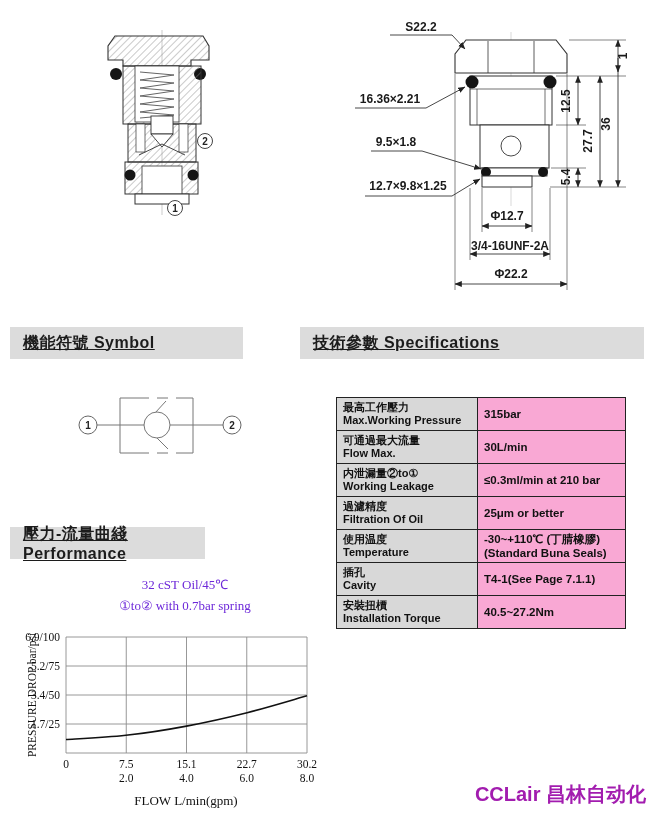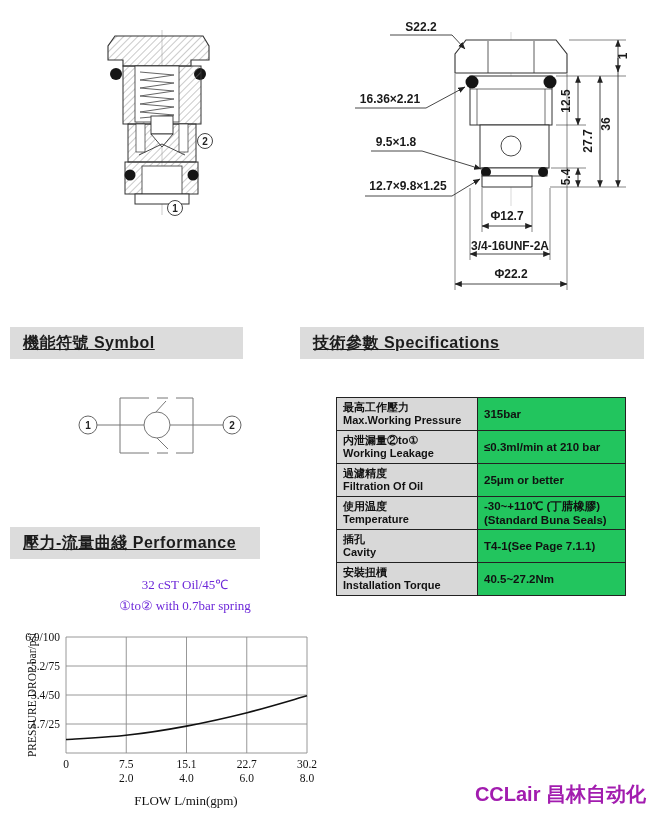--- a/index.html
+++ b/index.html
@@ -7,31 +7,31 @@
     width:650px;height:817px;position:relative;background:#fff;
     font-family:"Liberation Sans",sans-serif;color:#111;overflow:hidden;
   }
   .bar{
     position:absolute;height:32px;background:#dcdcdc;box-sizing:border-box;
     display:flex;align-items:center;padding-left:13px;
     font-size:16px;font-weight:bold;color:#1c1c1c;letter-spacing:.5px;text-decoration:underline;
   }
   #symbol-bar{left:10px;top:327px;width:233px;}
   #specs-bar{left:300px;top:327px;width:344px;}
-  #perf-bar{left:10px;top:527px;width:250px;}
+  #perf-bar{left:10px;top:527px;width:195px;}
 
   .spec-table{
     position:absolute;left:336px;top:397px;width:290px;
     border-collapse:collapse;table-layout:fixed;
     font-size:11px;font-weight:bold;line-height:1.22;color:#111;
   }
   .spec-table,.spec-table td{border:1.5px solid #222;}
   .spec-table td{padding:2px 6px;height:28px;vertical-align:middle;box-sizing:content-box;}
   .spec-table td.label-cell{background:#d8d8d8;width:128px;}
-  .spec-table td.value-cell{background:#22c55e;font-size:11.5px;}
+  .spec-table td.value-cell{background:#f9a8d4;font-size:11.5px;}
 
   svg text{font-family:"Liberation Sans",sans-serif;}
   .dim-label{font-size:12px;font-weight:bold;fill:#1a1a1a;}
   .port-num{font-size:10px;fill:#222;font-weight:bold;}
 
   .chart-conditions{
     position:absolute;left:55px;top:575px;width:260px;text-align:center;
     font-family:"Liberation Serif",serif;font-size:13px;color:#6d28d9;line-height:1.6;
   }
   .axis-title{font-family:"Liberation Serif",serif;font-size:11.5px;fill:#111;}
@@ -198,20 +198,29 @@
 
 <table class="spec-table">
   <tbody>
     <tr>
       <td class="label-cell">
           <div>最高工作壓力</div>
           <div>Max.Working Pressure</div>
         </td>
       <td class="value-cell">
           <div>315bar</div>
+        </td>
+    </tr>
+    <tr>
+      <td class="label-cell">
+          <div>可通過最大流量</div>
+          <div>Flow Max.</div>
+        </td>
+      <td class="value-cell">
+          <div>30L/min</div>
         </td>
     </tr>
     <tr>
       <td class="label-cell">
           <div>内泄漏量②to①</div>
           <div>Working Leakage</div>
         </td>
       <td class="value-cell">
           <div>≤0.3ml/min at 210 bar</div>
         </td>

